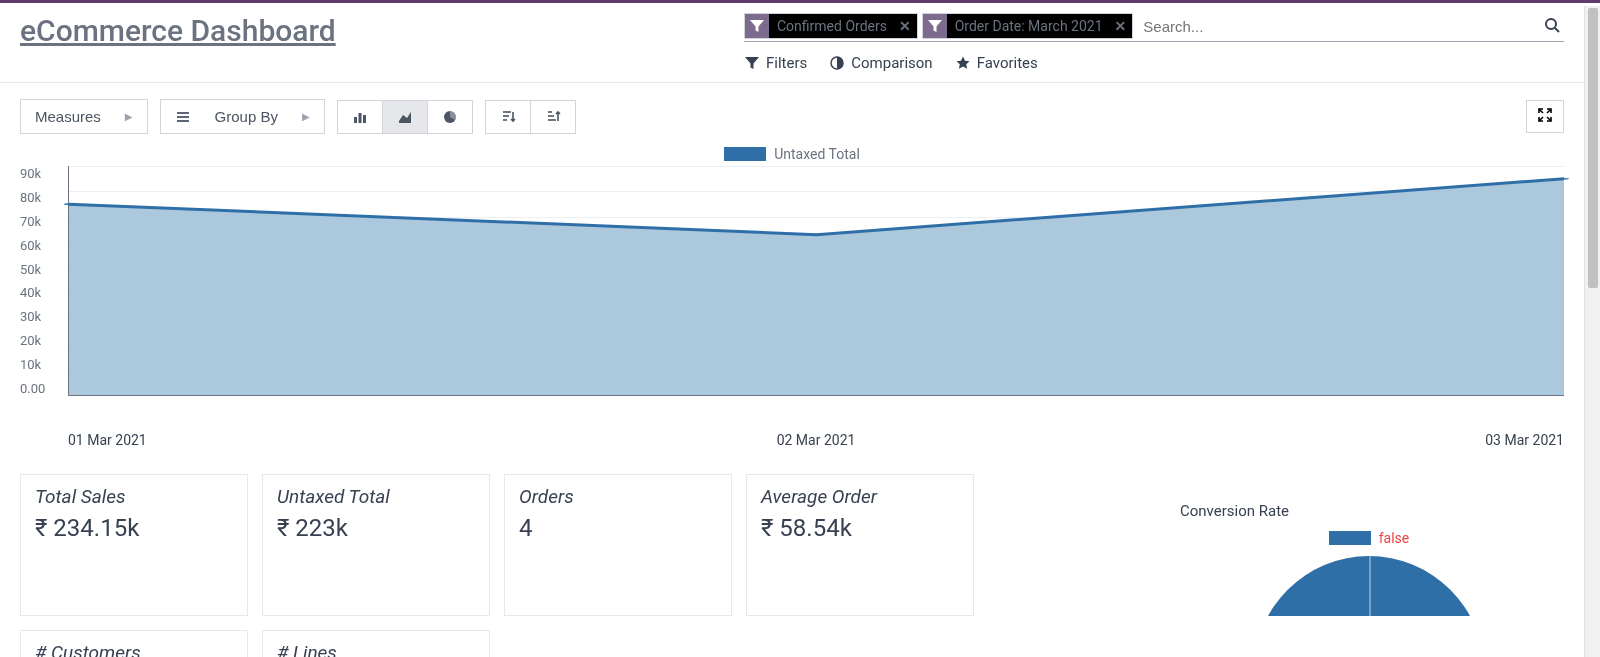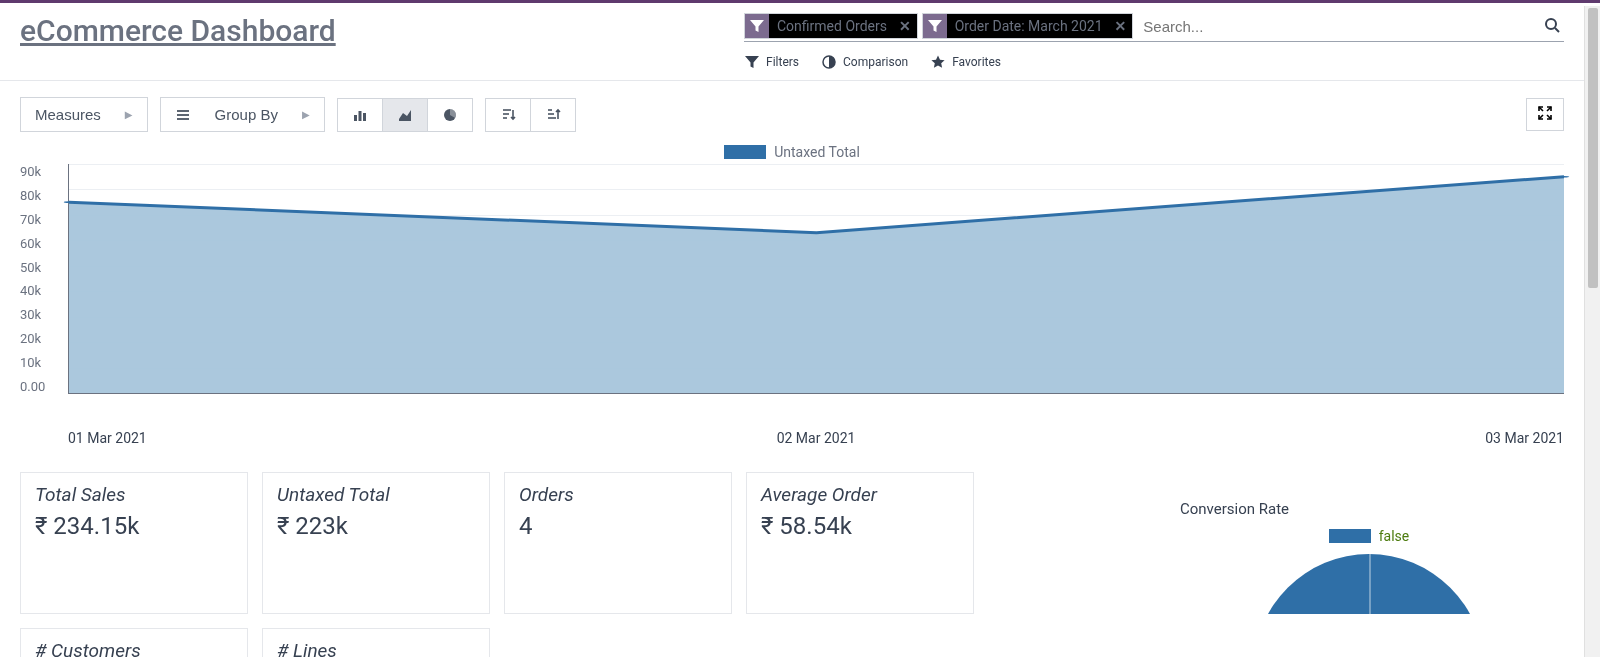--- a/index.html
+++ b/index.html
@@ -11,21 +11,21 @@
   .page-title { font-size: 30px; font-weight: 500; color: #6b7280; text-decoration: underline;}
   .goto-btn { background: #00a09d; color: #fff; font-weight: 700; font-size: 14px; border: none; padding: 10px 16px; letter-spacing: .3px; cursor: pointer; align-self: flex-start;}
   .header-right { flex: 1; margin-left: 40px; max-width: 820px;}
   .search-row { display: flex; align-items: center; gap: 4px; border-bottom: 1px solid #9ca3af; padding-bottom: 2px;}
   .chip { display: inline-flex; align-items: center; background: #000000; border: 1px solid #d1d5db; font-size: 14px; color: #6b7280; overflow: hidden;}
   .chip .chip-icon { background: #7c6b8f; color: #fff; width: 24px; height: 24px; display: inline-flex; align-items: center; justify-content: center;}
   .chip .chip-body { padding: 0 6px 0 8px;}
   .chip .chip-x { padding: 0 6px; cursor: pointer; font-weight: bold;}
   .search-input { flex: 1; border: none; outline: none; font-size: 15px; padding: 3px 6px; color: #6b7280; background: transparent;}
   .search-glass { color: #374151; font-size: 18px; padding: 0 4px; }
-  .toolbar-row { display: flex; gap: 22px; margin-top: 12px; color: #374151; font-size: 12px;}
+  .toolbar-row { display: flex; gap: 22px; margin-top: 12px; color: #374151; font-size: 15px;}
   .toolbar-row .titem { display: inline-flex; align-items: center; gap: 6px; cursor: pointer;}
   .content { padding: 16px 20px; width: calc(100% - 16px);}
   .btn-row { display: flex; align-items: center; gap: 12px; margin-bottom: 12px;}
   .btn-group { display: inline-flex; border: 1px solid #d1d5db;}
   .btn { background: #fff; border: none; padding: 8px 14px; font-size: 15px; color: #4b5563; cursor: pointer; display: inline-flex; align-items: center; gap: 24px;}
   .btn + .btn { border-left: 1px solid #d1d5db;}
   .btn.active { background: #e5e7eb;}
   .btn .caret { font-size: 10px; color: #9ca3af;}
   .expand-btn { margin-left: auto; border:1px solid #d1d5db; padding: 6px 10px; background:#fff; cursor:pointer;}
   .chart-wrap { position: relative; margin-top: 4px;}
@@ -40,21 +40,21 @@
   svg.plot-svg { position:absolute; inset:0; width:100%; height:100%; overflow: visible;}
   .area-fill { fill: #a7c5db; opacity: .95;}
   .line-stroke { stroke: #2f6fa7; stroke-width: 3; fill: none;}
   .dot { fill: #2f6fa7;}
   .cards { display: flex; gap: 14px; margin-top: 26px; flex-wrap: wrap;}
   .card { border: 1px solid #e5e7eb; padding: 10px 14px 6px 14px; min-width: 228px;}
   .card .label { font-size: 19px; color: #374151; margin-bottom: 6px; font-style: italic;}
   .card .value { font-size: 24px; font-weight: 400; color: #374151;}
   .conv-col { margin-left: auto; min-width: 390px; margin-top: 28px;}
   .conv-title { font-size: 15px; color:#374151; margin-bottom: 10px; padding-left: 6px;}
-  .conv-legend { display:flex; justify-content:center; align-items:center; gap:8px; font-size:14px; color:#4d7c0f; margin-bottom:10px;}
+  .conv-legend { display:flex; justify-content:center; align-items:center; gap:8px; font-size:14px; color:#ef4444; margin-bottom:10px;}
   .pie { width: 230px; height: 60px; overflow:hidden; margin: 0 auto; position: relative;}
   .pie-inner { width: 230px; height: 230px; border-radius: 50%; background: #2f6fa7; position: relative;}
   .pie-split { position:absolute; left:50%; top:0; width:2px; height:50%; background: rgba(255,255,255,.35); transform-origin: bottom center;}
   .icon-svg { width: 16px; height: 16px; }
   .row2 { display:flex; gap:14px; margin-top:14px;}
 </style>
 </head>
 <body>
 
 <div class="header">

